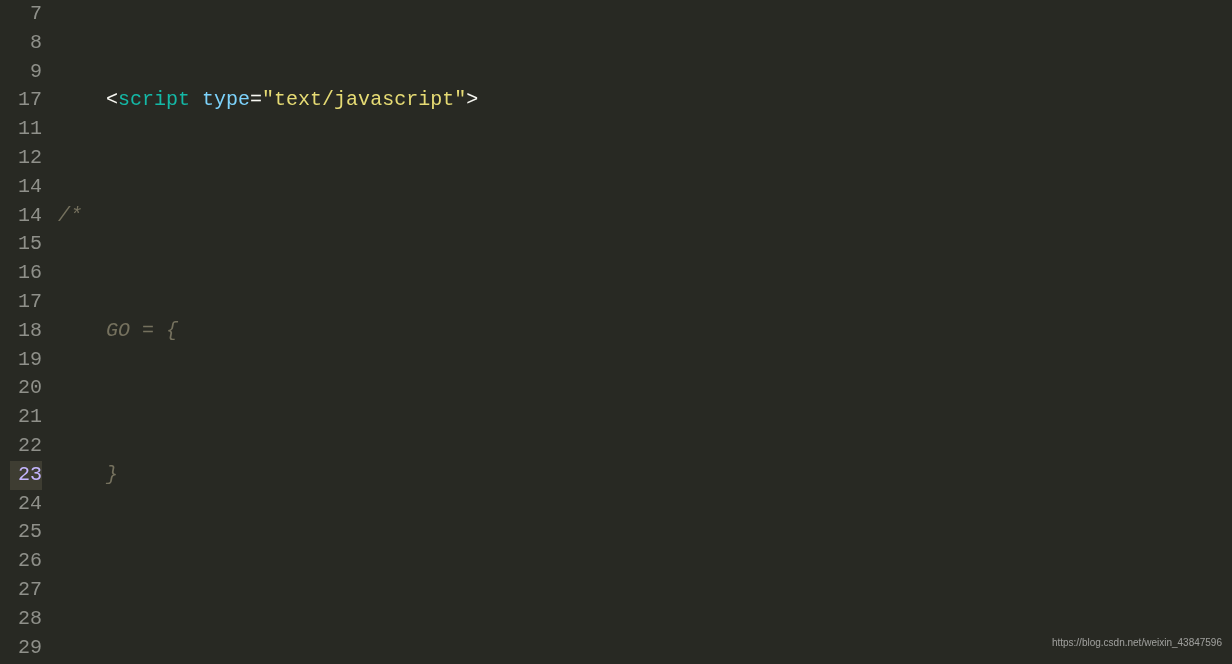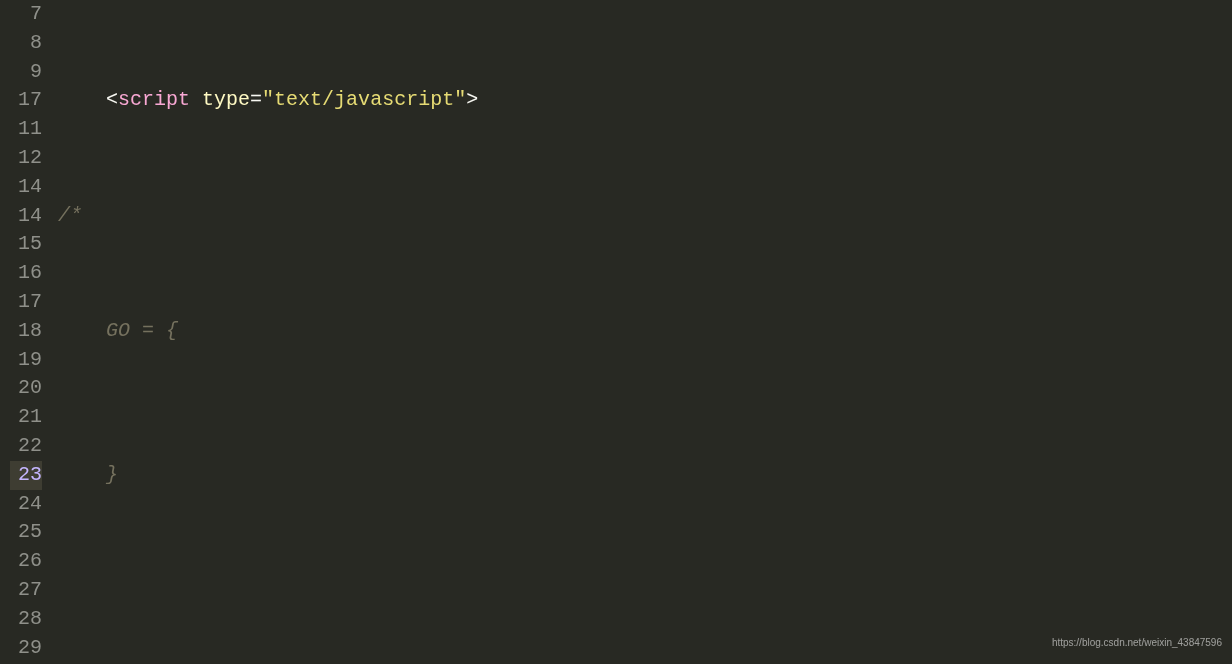--- a/index.html
+++ b/index.html
@@ -37,22 +37,22 @@
     color: #c4b5fd;
   }
   .code {
     flex: 1;
     white-space: pre;
     position: relative;
   }
   .line {
     height: 28.8px;
   }
-  .tag      { color: #f9a8d4; }
-  .attr     { color: #fef9c3; }
+  .tag      { color: #14b8a6; }
+  .attr     { color: #7dd3fc; }
   .string   { color: #e6db74; }
   .punct    { color: #f8f8f2; }
   .comment-it { color: #75715e; font-style: italic; }
 
   .watermark {
     position: absolute;
     bottom: 6px;
     right: 10px;
     color: rgba(255,255,255,0.55);
     font-size: 10px;

